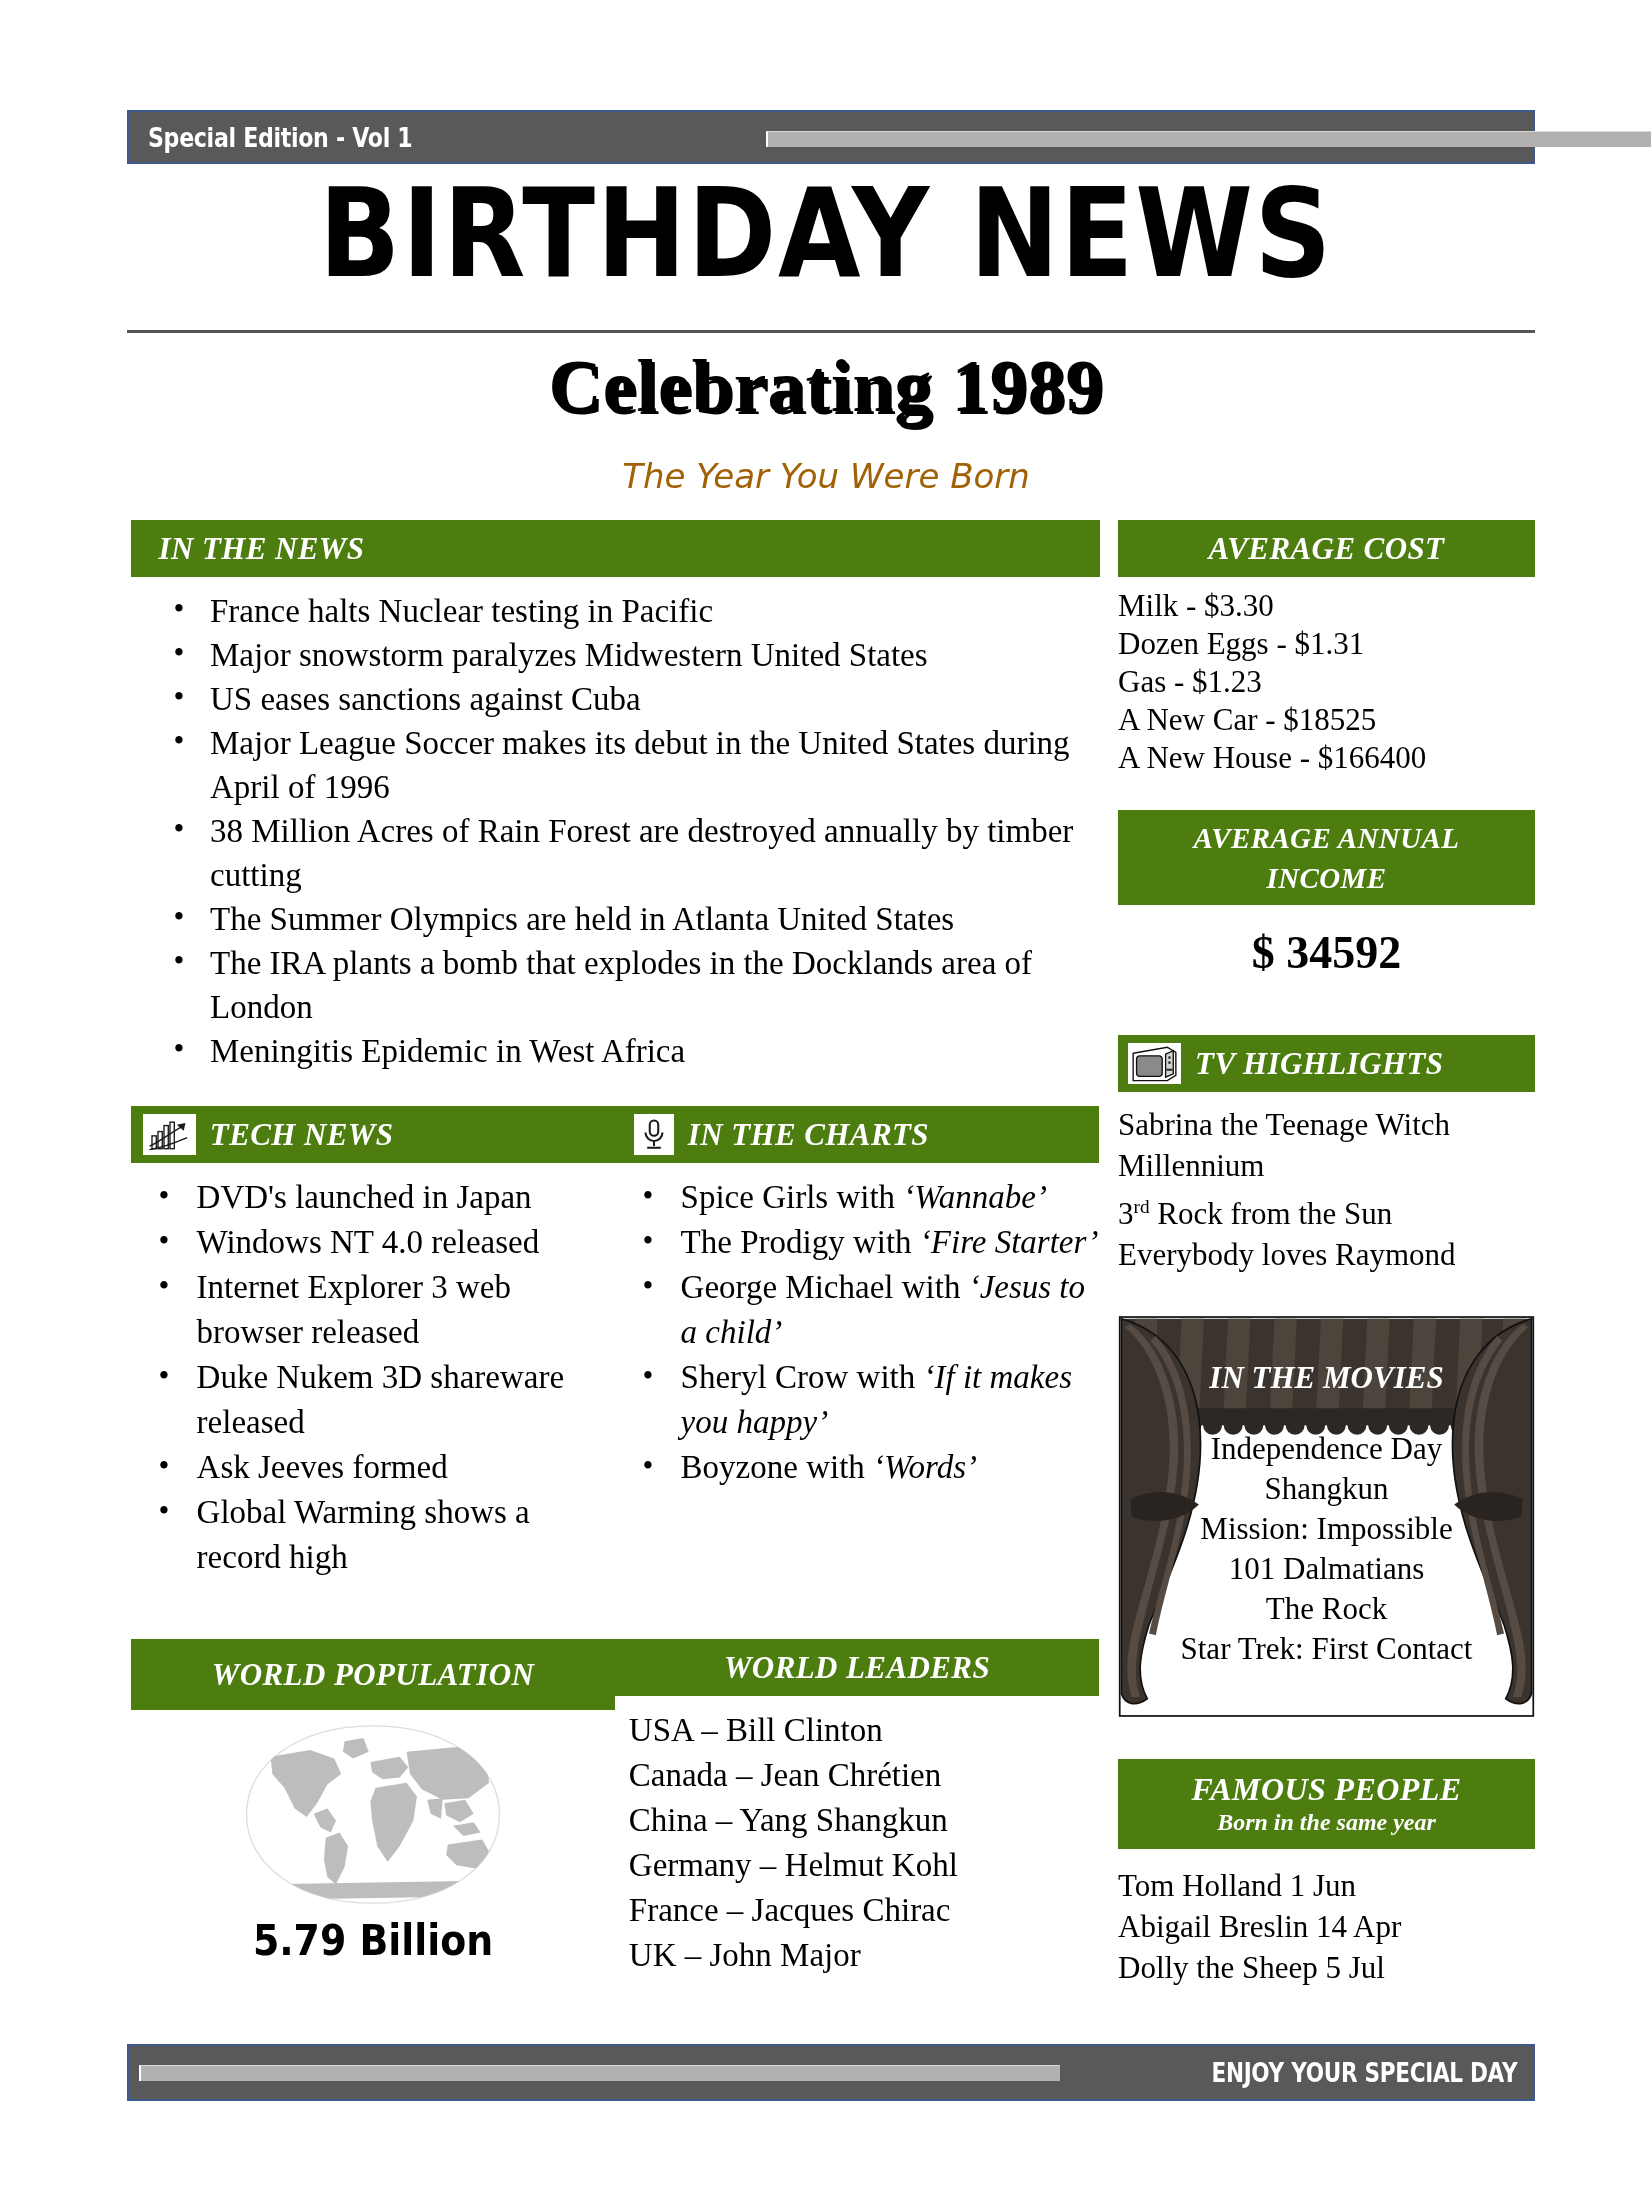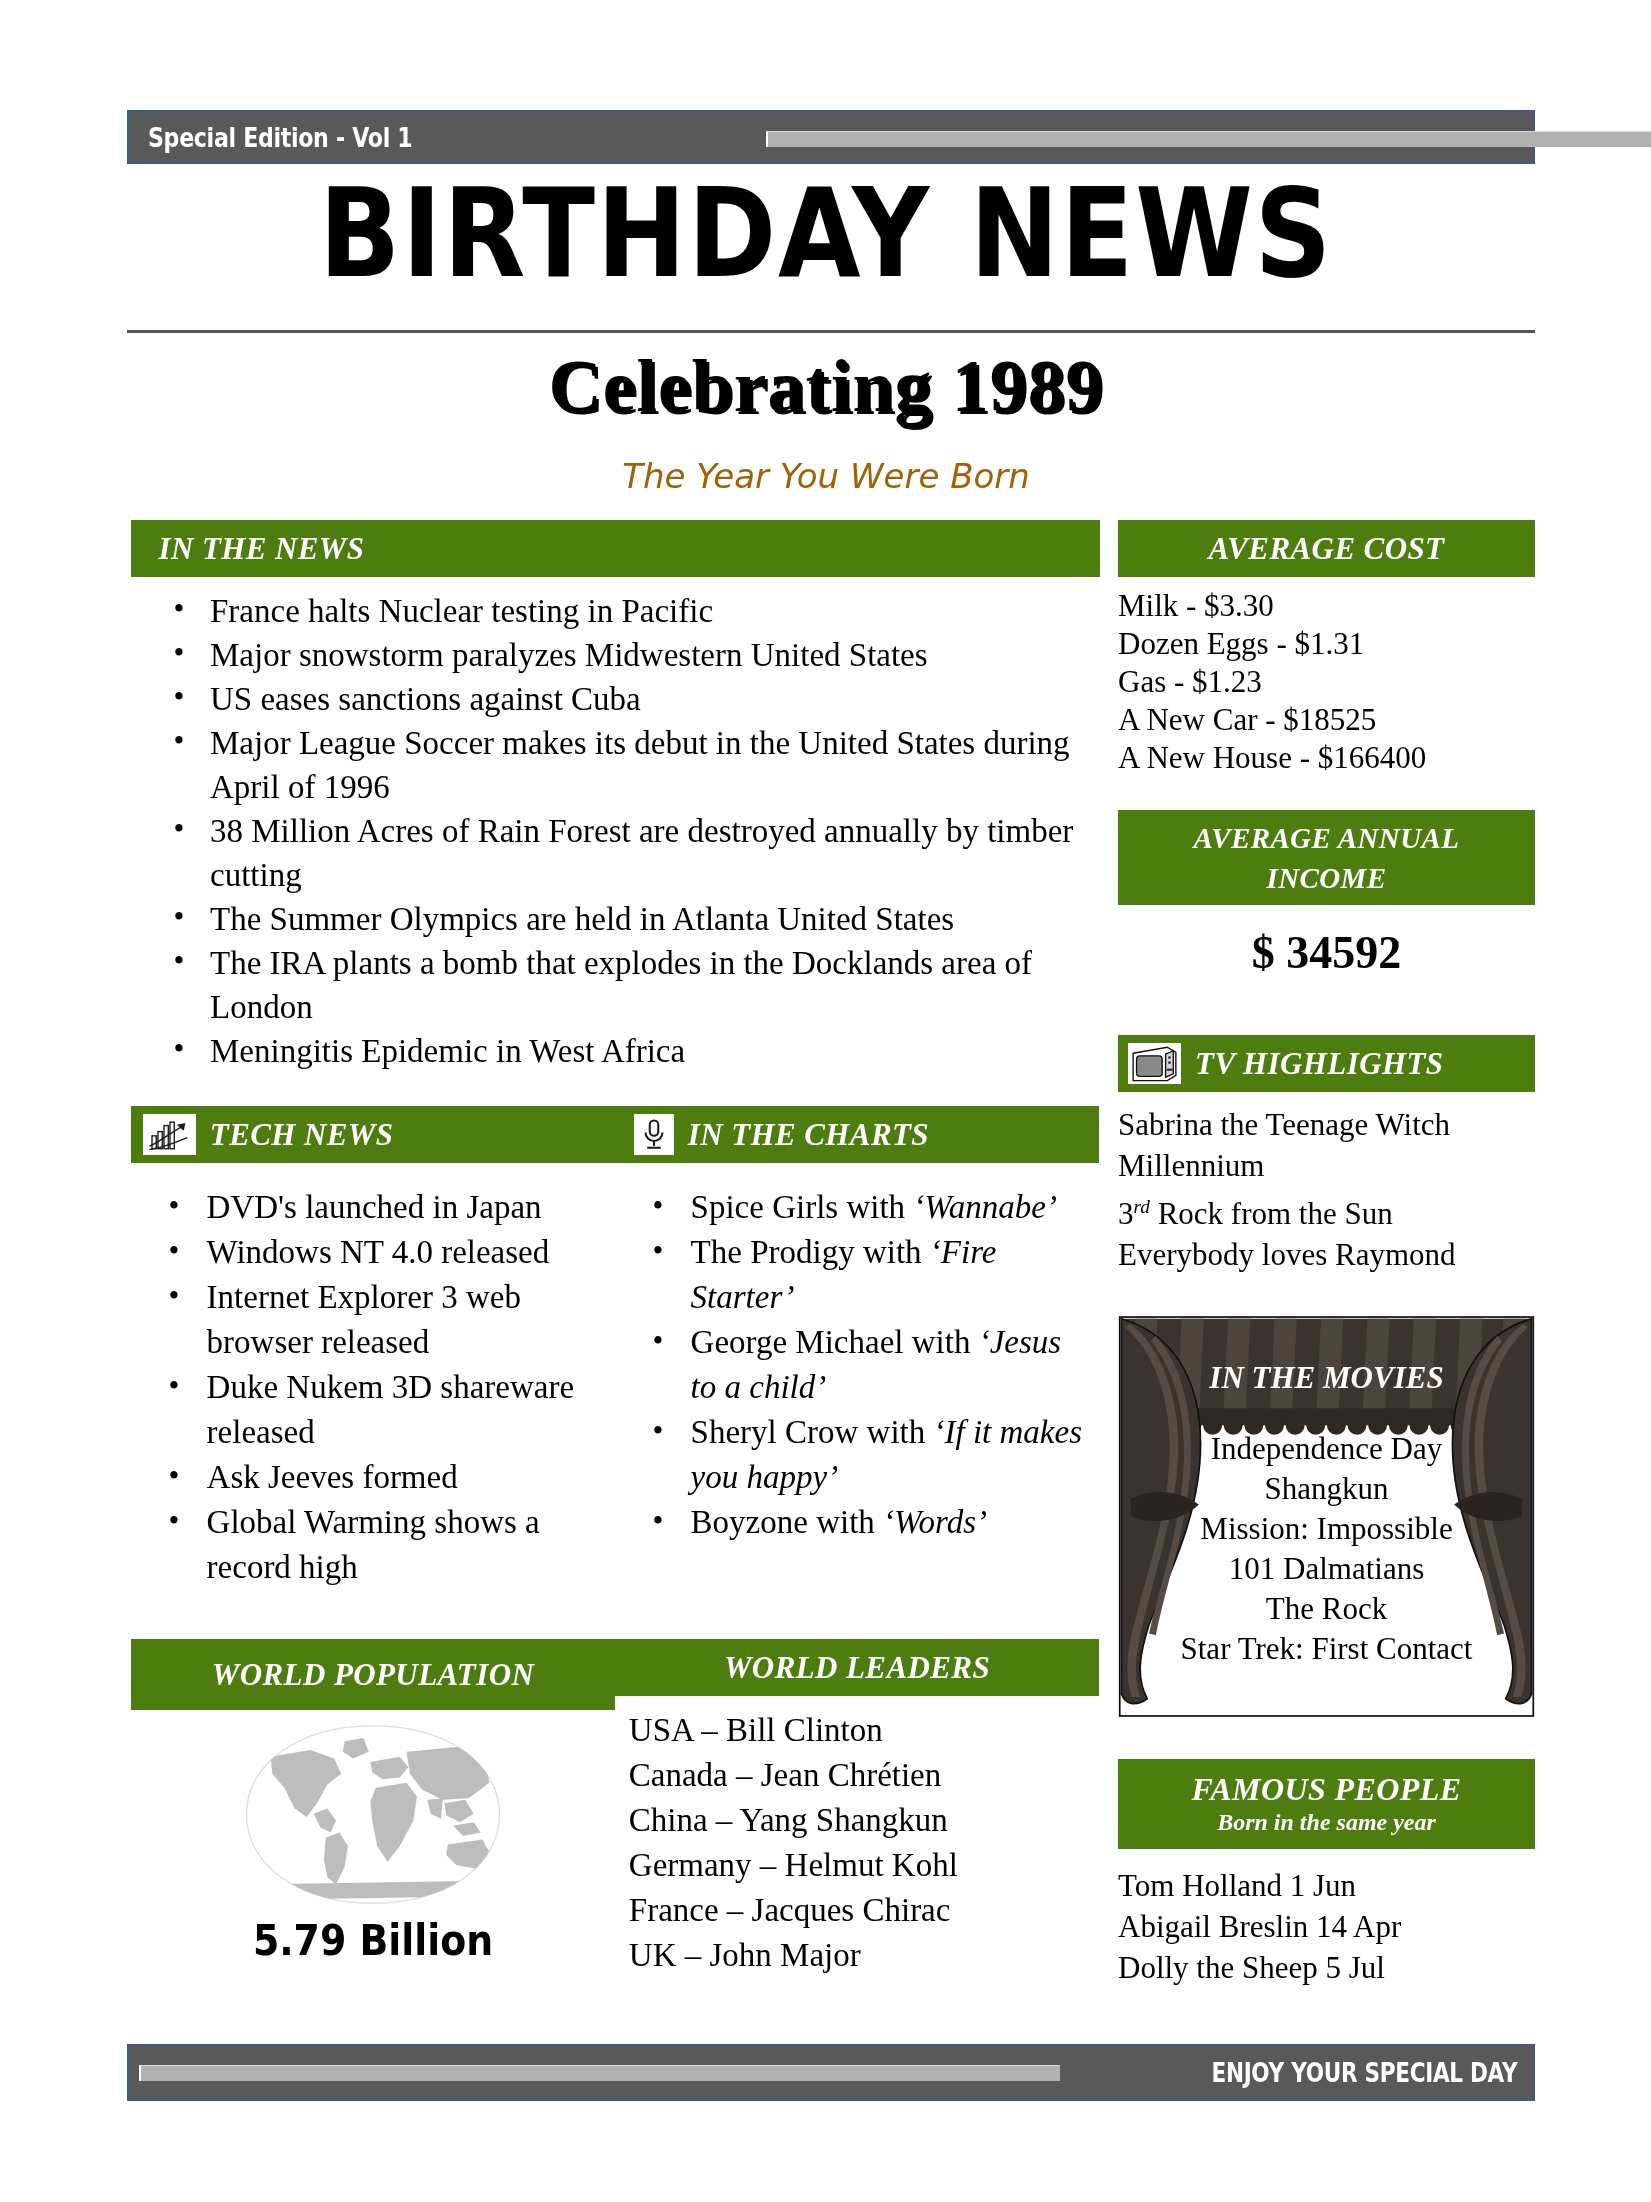--- a/index.html
+++ b/index.html
@@ -204,21 +204,21 @@
   .two-col-lists {
     position: absolute;
     left: 131px;
     top: 1175px;
     width: 969px;
     display: flex;
   }
   .sub-col { width: 484px; }
   ul.sub-list {
     list-style: none;
-    margin: 10px;
+    margin: 0;
     padding: 0 0 0 20.6px;
   }
   ul.sub-list li {
     position: relative;
     font-size: 33px;
     line-height: 45px;
     padding-left: 45px;
   }
   ul.sub-list li::before {
     content: "\2022";
@@ -341,21 +341,21 @@
     position: absolute;
     left: 1118px;
     top: 1104px;
     width: 430px;
   }
   .tv-line {
     font-size: 31px;
     line-height: 41px;
     white-space: nowrap;
   }
-  sup { font-size: 0.62em; vertical-align: super; font-style: italic; }
+  sup { font-size: 0.62em; vertical-align: super; }
 
   
   .movies {
     position: absolute;
     left: 1118px;
     top: 1315px;
     width: 417px;
     height: 403px;
   }
   .movies-title {

